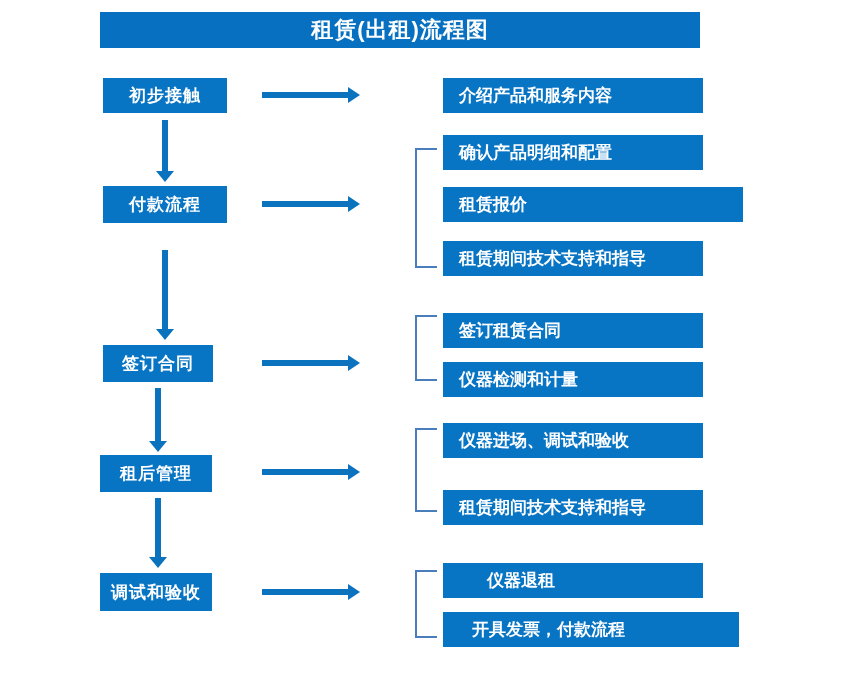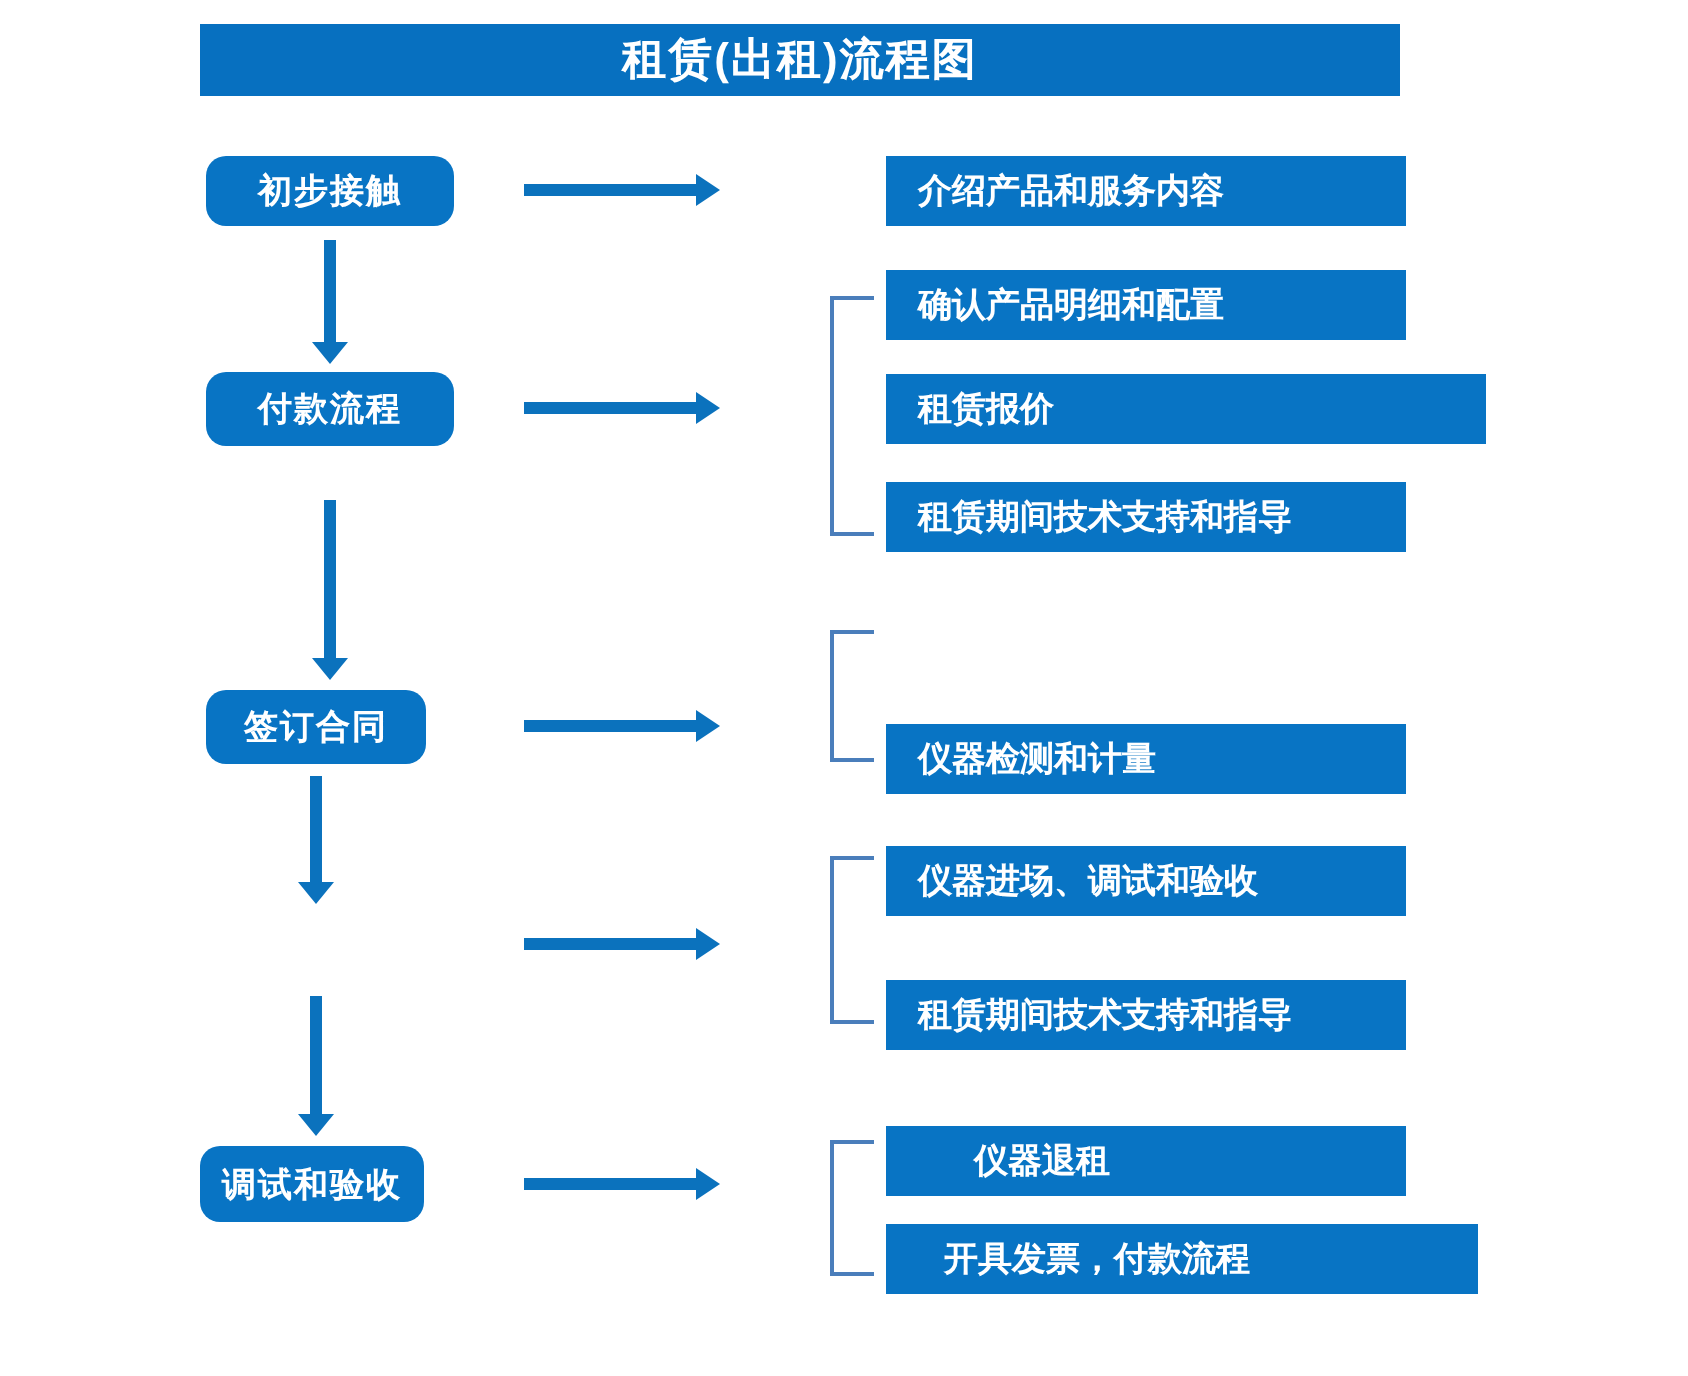--- a/index.html
+++ b/index.html
@@ -48,21 +48,20 @@
   }
   .node .node-label {
     color: #ffffff;
     font-size: 17px;
     font-weight: bold;
     white-space: nowrap;
     font-family: "DejaVu Serif", "Liberation Serif", serif;
   }
   .node.stage {
     justify-content: center;
-    border-radius: 10px;
   }
   .node.stage .node-label {
     letter-spacing: 1px;
   }
   .node.detail {
     justify-content: flex-start;
     padding-left: 16px;
   }
 
   
@@ -132,20 +131,23 @@
   </div>
 
   <div class="node stage" style="left:103px; top:186px; width:124px; height:37px;">
     <span class="node-label">付款流程</span>
   </div>
 
   <div class="node stage" style="left:103px; top:345px; width:110px; height:37px;">
     <span class="node-label">签订合同</span>
   </div>
 
+  <div class="node stage" style="left:100px; top:455px; width:112px; height:37px;">
+    <span class="node-label">租后管理</span>
+  </div>
 
   <div class="node stage" style="left:100px; top:573px; width:112px; height:38px;">
     <span class="node-label">调试和验收</span>
   </div>
 
   <div class="v-arrow" style="left:155px; top:120px; height:62px;">
     <div class="shaft" style="height:51px;"></div>
     <div class="head" style="top:51px;"></div>
   </div>
 
@@ -206,20 +208,23 @@
   </div>
 
   <div class="node detail" style="left:443px; top:187px; width:300px; height:35px;">
     <span class="node-label">租赁报价</span>
   </div>
 
   <div class="node detail" style="left:443px; top:241px; width:260px; height:35px;">
     <span class="node-label">租赁期间技术支持和指导</span>
   </div>
 
+  <div class="node detail" style="left:443px; top:313px; width:260px; height:35px;">
+    <span class="node-label">签订租赁合同</span>
+  </div>
 
   <div class="node detail" style="left:443px; top:362px; width:260px; height:35px;">
     <span class="node-label">仪器检测和计量</span>
   </div>
 
   <div class="node detail" style="left:443px; top:423px; width:260px; height:35px;">
     <span class="node-label">仪器进场、调试和验收</span>
   </div>
 
   <div class="node detail" style="left:443px; top:490px; width:260px; height:35px;">

